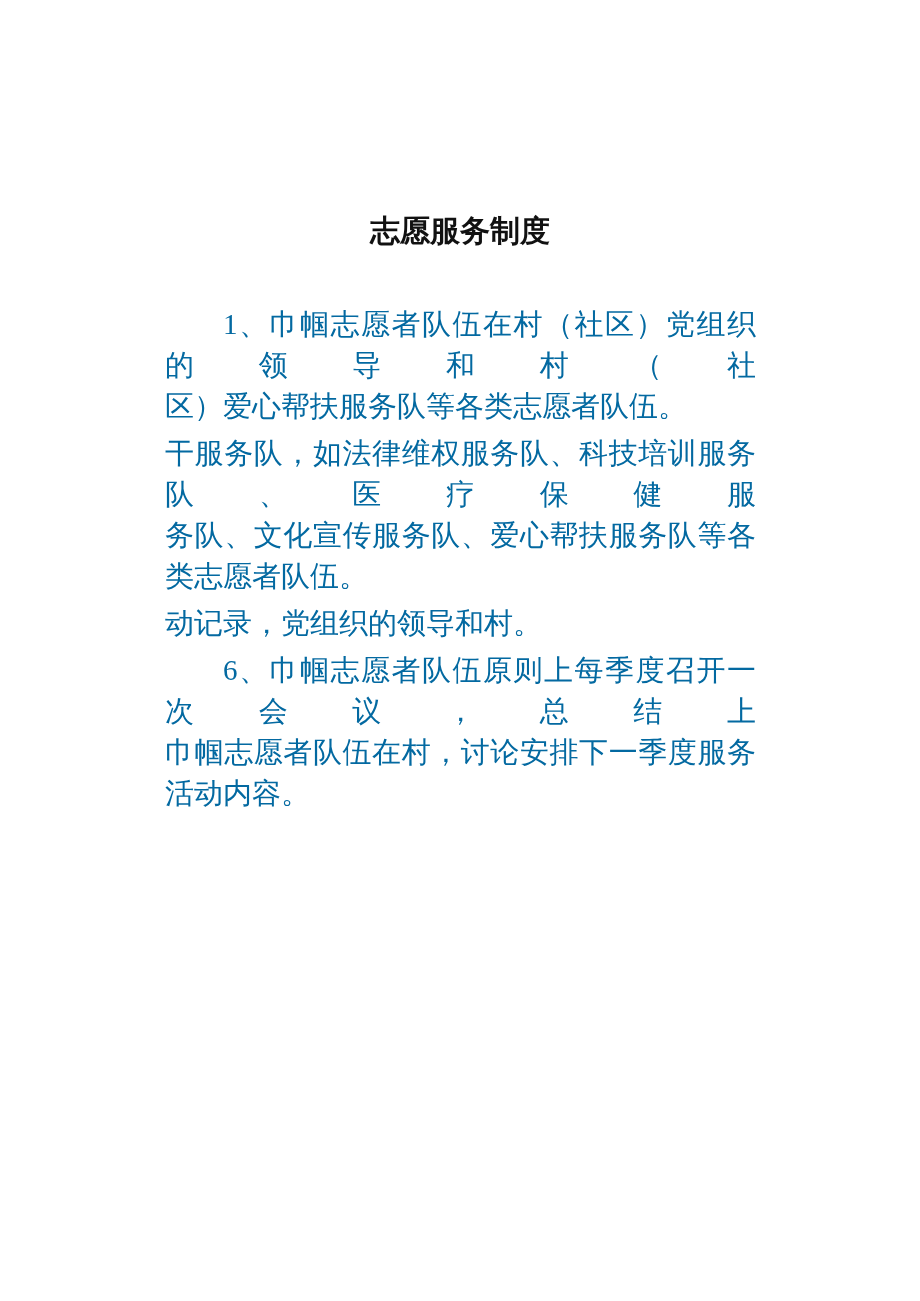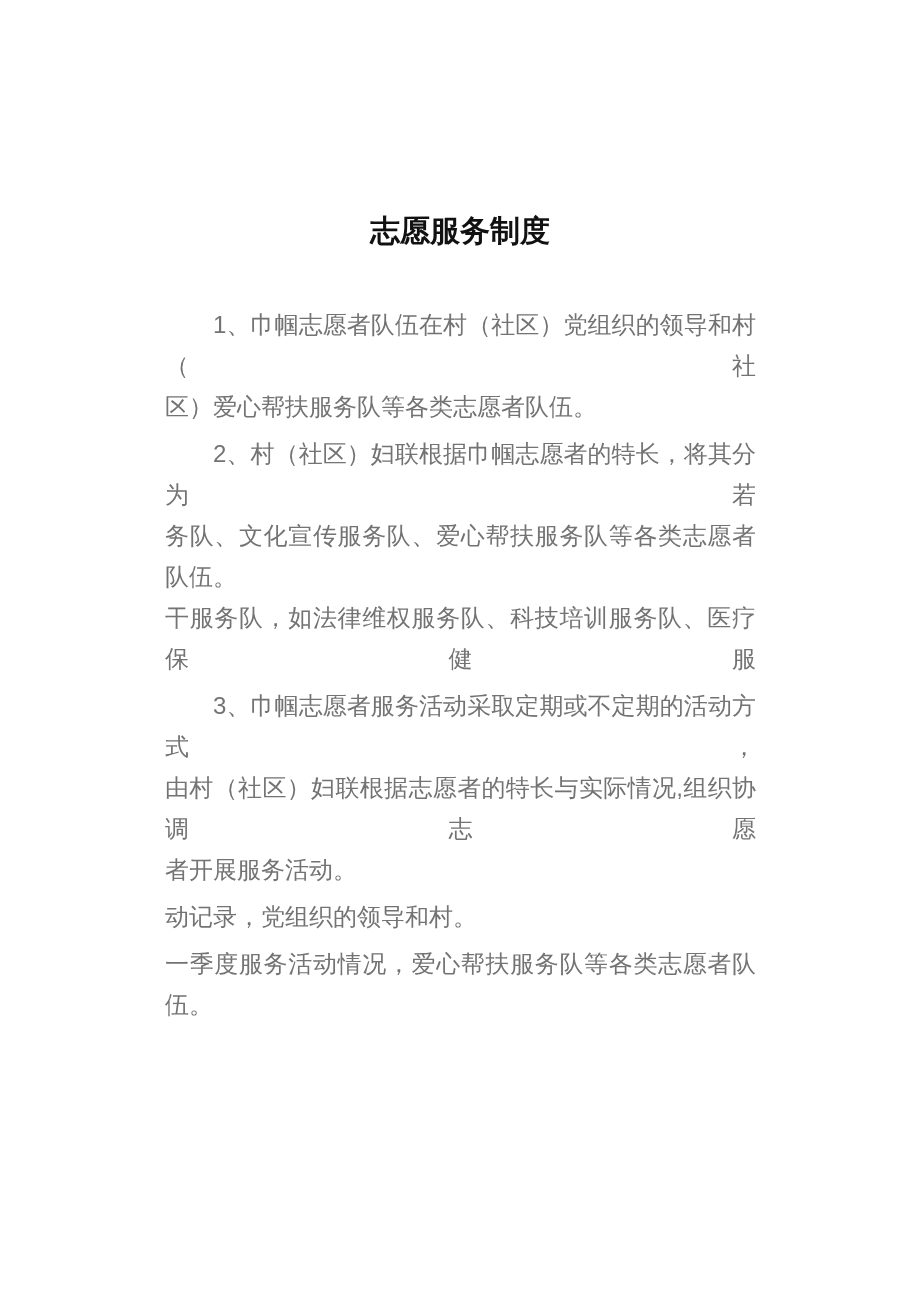--- a/index.html
+++ b/index.html
@@ -22,23 +22,23 @@
     font-family: "Liberation Sans", sans-serif;
     font-weight: 700;
     font-size: 30px;
     line-height: 40px;
     letter-spacing: 0px;
     color: #111111;
   }
   .doc-body {
     margin: 53px 0 0 165px;
     width: 591px;
-    font-family: Liberation Sans, sans-serif;
-    font-size: 24px;
-    color: #737373;
+    font-family: Liberation Serif, serif;
+    font-size: 29px;
+    color: #0369a1;
   }
   .paragraph {
     margin: 6px 0 0 0;
   }
   .paragraph:first-child {
     margin-top: 0;
   }
   .text-line {
     line-height: 41px;
     text-align: justify;
@@ -56,31 +56,26 @@
 <body>
 
 <div class="page">
   <h1 class="doc-title">志愿服务制度</h1>
   <div class="doc-body" id="doc-body">
       <div class="paragraph">
         <div class="text-line first fill">1、巾帼志愿者队伍在村（社区）党组织的领导和村（社</div>
         <div class="text-line">区）爱心帮扶服务队等各类志愿者队伍。</div>
       </div>
       <div class="paragraph">
-        <div class="text-line first fill">2、村（社区）妇联根据巾帼志愿者的特长，将其分为若</div>
+        <div class="text-line fill">干服务队，如法律维权服务队、科技培训服务队、医疗保健服</div>
         <div class="text-line">务队、文化宣传服务队、爱心帮扶服务队等各类志愿者队伍。</div>
-        <div class="text-line fill">干服务队，如法律维权服务队、科技培训服务队、医疗保健服</div>
-      </div>
-      <div class="paragraph">
-        <div class="text-line first fill">3、巾帼志愿者服务活动采取定期或不定期的活动方式，</div>
-        <div class="text-line fill">由村（社区）妇联根据志愿者的特长与实际情况,组织协调志愿</div>
-        <div class="text-line">者开展服务活动。</div>
       </div>
       <div class="paragraph">
       </div>
       <div class="paragraph">
         <div class="text-line">动记录，党组织的领导和村。</div>
       </div>
       <div class="paragraph">
-        <div class="text-line">一季度服务活动情况，爱心帮扶服务队等各类志愿者队伍。</div>
+        <div class="text-line first fill">6、巾帼志愿者队伍原则上每季度召开一次会议，总结上</div>
+        <div class="text-line">巾帼志愿者队伍在村，讨论安排下一季度服务活动内容。</div>
       </div>
     </div>
 </div>
 
 </body></html>

